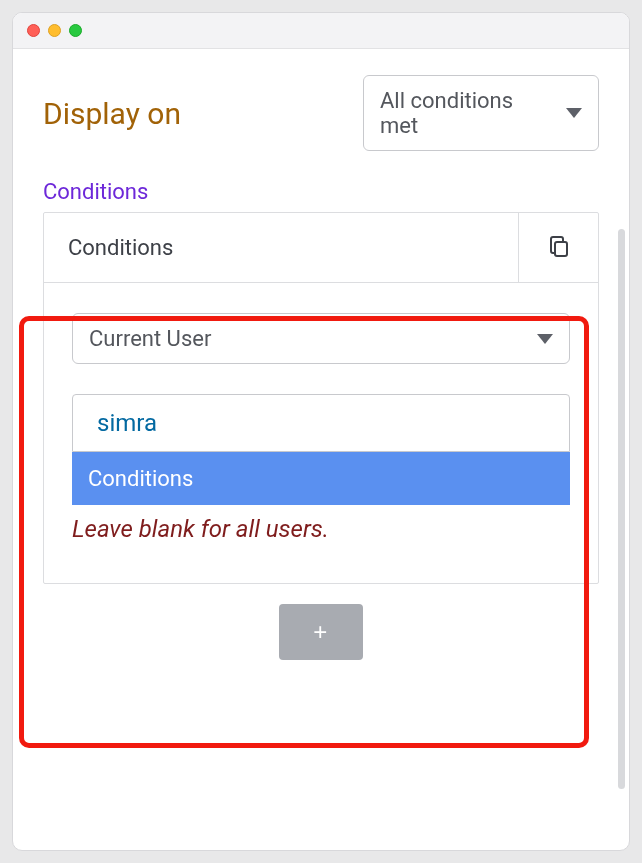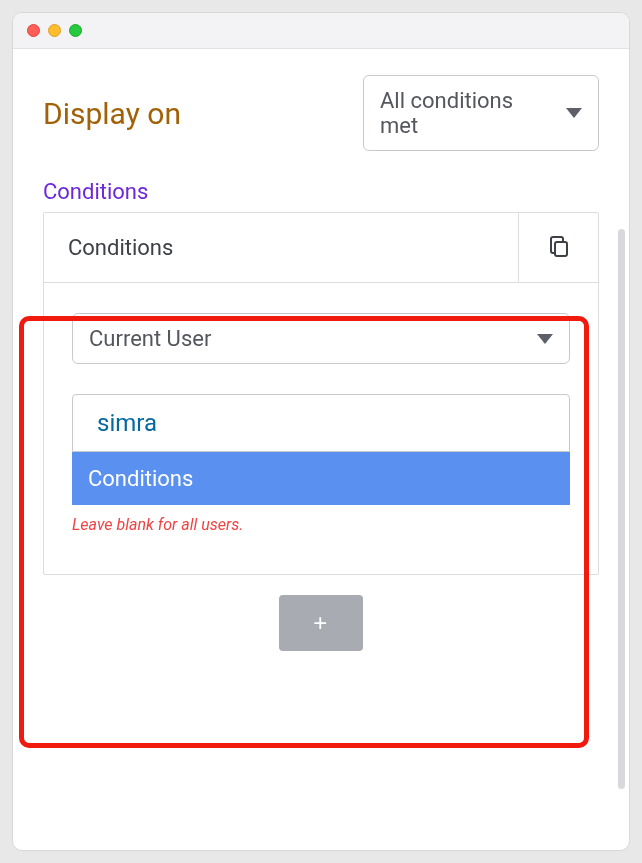--- a/index.html
+++ b/index.html
@@ -116,23 +116,23 @@
       font-family: inherit;
     }
     .dropdown-option {
       background: #5a90f0;
       color: #ffffff;
       padding: 14px 16px;
       font-size: 22px;
       cursor: pointer;
     }
     .hint {
-      font-size: 16px;
+      font-size: 24px;
       font-style: italic;
-      color: #ef4444;
+      color: #7f1d1d;
       margin-top: 10px;
     }
     .highlight-box {
       position: absolute;
       border: 5px solid #f11a0f;
       border-radius: 10px;
       pointer-events: none;
     }
     .add-btn {
       margin: 20px auto 0 auto;

